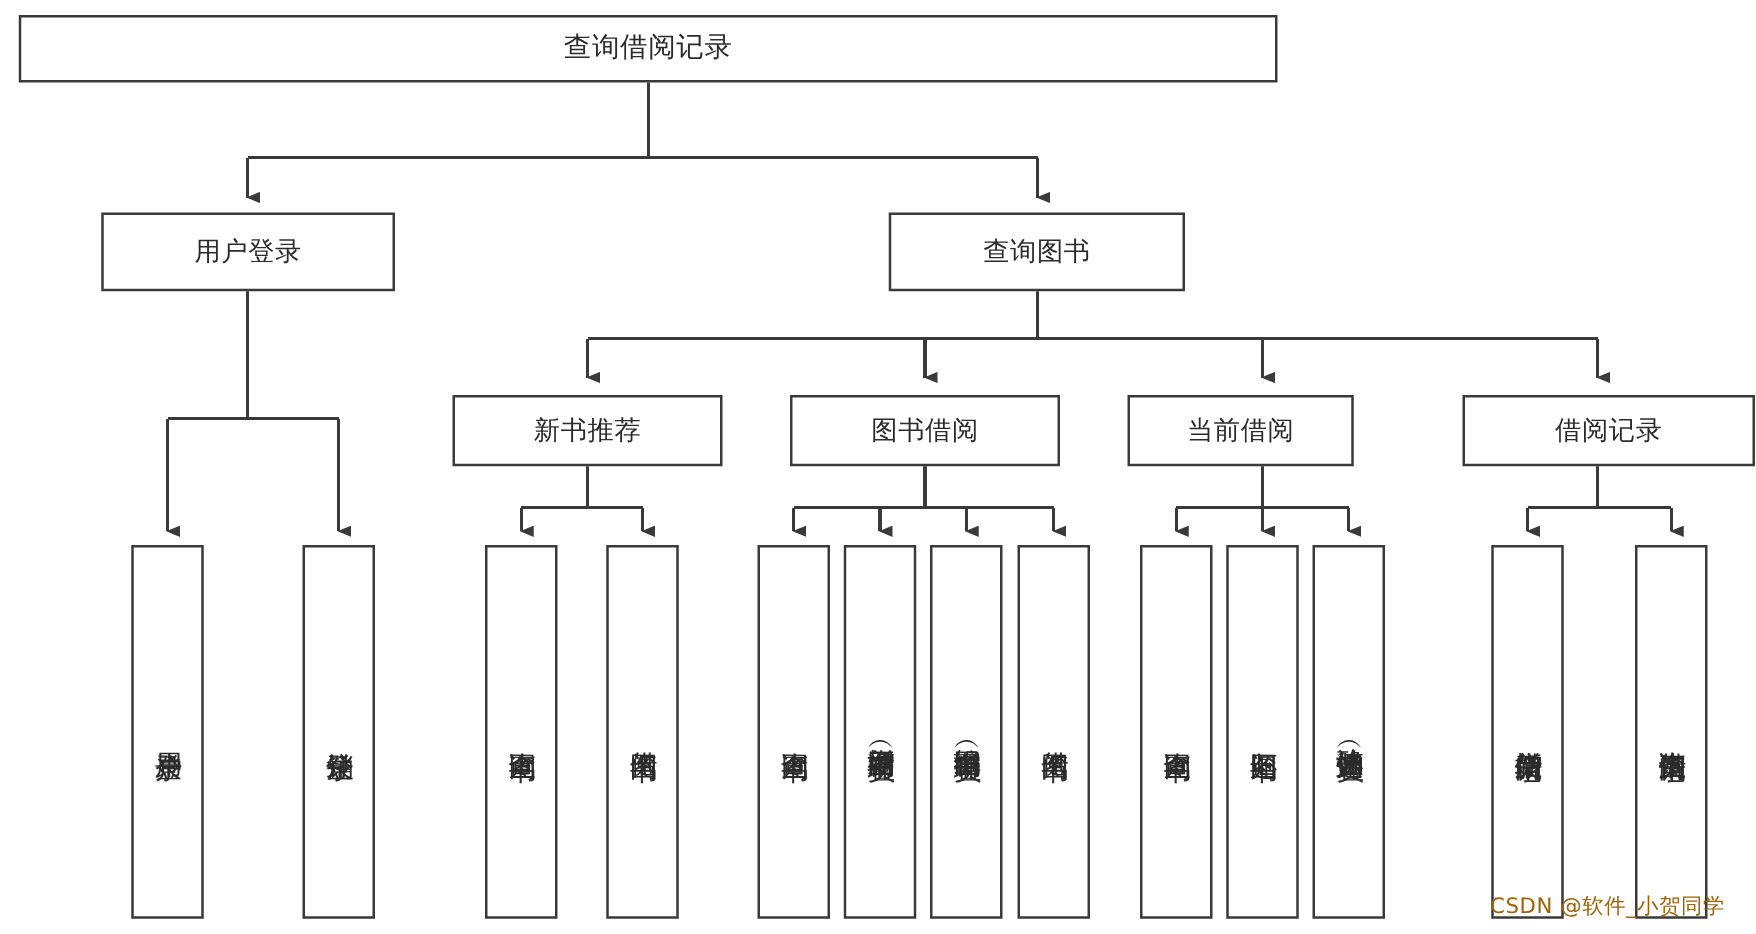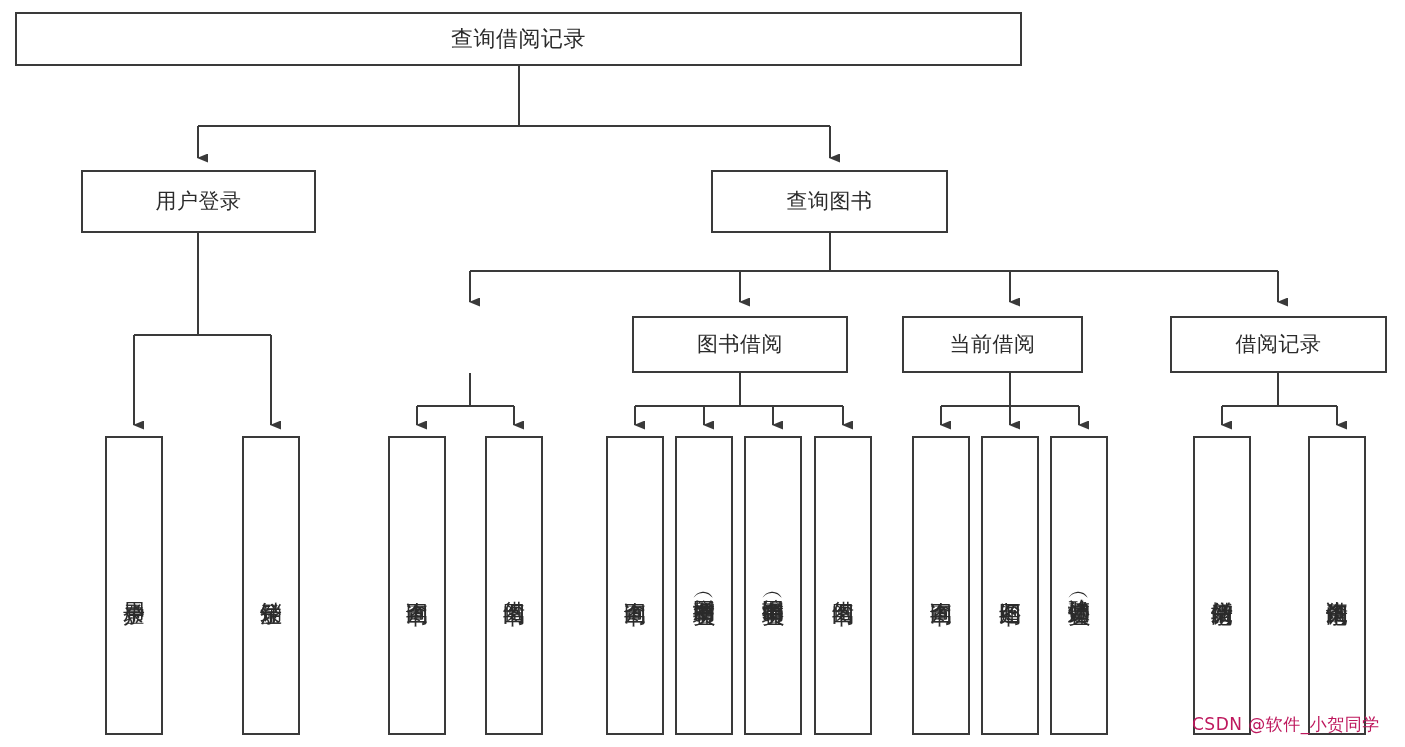--- a/index.html
+++ b/index.html
@@ -48,21 +48,21 @@
     writing-mode:vertical-rl;
     text-orientation:upright;
     display:block;
   }
   .node.root{ font-size:22px; }
   .watermark{
     position:absolute;
     left:1192px;
     top:713px;
     font-size:17px;
-    color:#be185d;
+    color:#a16207;
     white-space:nowrap;
     letter-spacing:0.5px;
   }
 </style>
 </head>
 <body>
 
 <div id="canvas">
 
   <svg id="edges" viewBox="0 0 1405 747">
@@ -120,30 +120,33 @@
   </div>
 
   <div class="node horiz" style="left:81px;top:170px;width:235px;height:63px;">
     <span class="lbl">用户登录</span>
   </div>
 
   <div class="node horiz" style="left:711px;top:170px;width:237px;height:63px;">
     <span class="lbl">查询图书</span>
   </div>
 
+  <div class="node horiz" style="left:362px;top:316px;width:216px;height:57px;">
+    <span class="lbl">新书推荐</span>
+  </div>
 
   <div class="node horiz" style="left:632px;top:316px;width:216px;height:57px;text-align:center;">
     <span class="lbl">图书借阅</span>
   </div>
 
   <div class="node horiz" style="left:902px;top:316px;width:181px;height:57px;">
     <span class="lbl">当前借阅</span>
   </div>
 
-  <div class="node horiz" style="left:1170px;top:316px;width:217px;height:57px;">
+  <div class="node horiz" style="left:1170px;top:316px;width:234px;height:57px;">
     <span class="lbl">借阅记录</span>
   </div>
 
   <div class="node vert" style="left:105px;top:436px;width:58px;height:299px;">
     <span class="lbl">用户登录</span>
   </div>
 
   <div class="node vert" style="left:242px;top:436px;width:58px;height:299px;">
     <span class="lbl">注销登录</span>
   </div>

